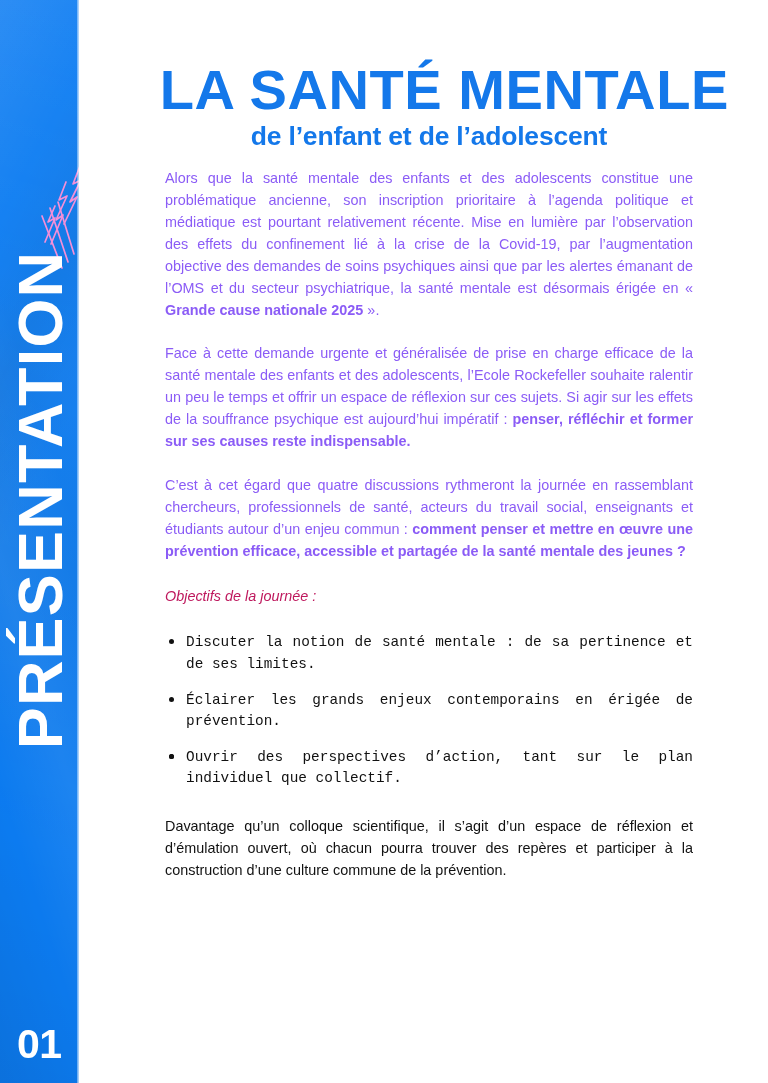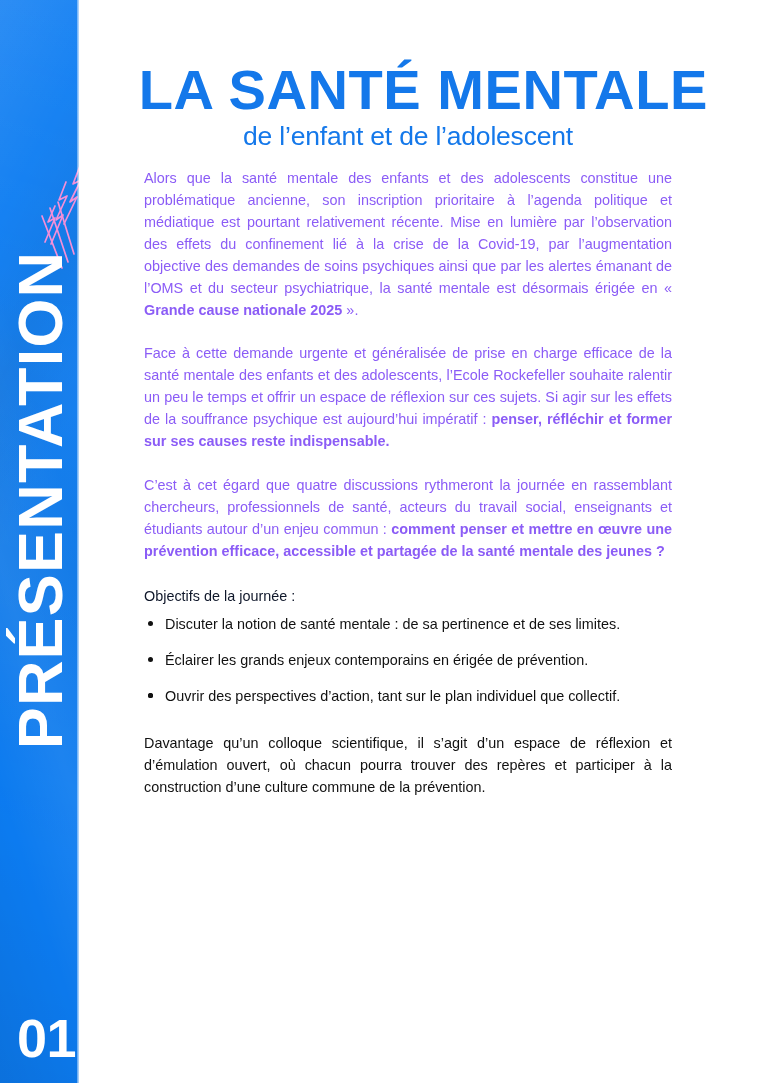--- a/index.html
+++ b/index.html
@@ -74,38 +74,38 @@
     font-stretch: condensed;
   }
 
   .page-number {
     position: absolute;
     left: 17px;
     bottom: 18px;
     color: #ffffff;
     font-family: "Liberation Sans", "DejaVu Sans", sans-serif;
     font-weight: 700;
-    font-size: 54px;
+    font-size: 41px;
     line-height: 1;
     letter-spacing: -0.5px;
   }
 
   .scribble {
     position: absolute;
     left: 28px;
     top: 162px;
     width: 64px;
     height: 130px;
     pointer-events: none;
   }
 
   
   .content {
     position: absolute;
-    left: 144px;
+    left: 165px;
     top: 0;
     width: 528px;
   }
 
   .title-block {
     padding-top: 62px;
   }
   .title-main {
     color: #1478ea;
     font-family: "Liberation Sans", "DejaVu Sans", sans-serif;
@@ -115,21 +115,21 @@
     letter-spacing: 0.5px;
     text-align: center;
     margin: 0;
     white-space: nowrap;
     transform: scaleX(1.02);
     transform-origin: center center;
   }
   .title-sub {
     color: #1478ea;
     font-family: "Liberation Sans", "DejaVu Sans", sans-serif;
-    font-weight: 400;
+    font-weight: 700;
     font-size: 26.5px;
     line-height: 1.1;
     letter-spacing: -0.2px;
     text-align: center;
     margin: 4px 0 0 0;
     white-space: nowrap;
   }
 
   .section-heading {
     margin: 58px 0 0 0;
@@ -148,30 +148,32 @@
     text-align: justify;
     margin: 15px 0 0 0;
     font-family: "Liberation Sans", "DejaVu Sans", sans-serif;
   }
   .body-text.first { margin-top: 17px; }
   .body-text.gap   { margin-top: 22px; }
 
   .body-text b { font-weight: 700; }
 
   .list-intro {
-    color: #0f172a;
+    color: #be185d;
     font-size: 14.4px;
     line-height: 1.52;
     margin: 24px 0 0 0;
+    font-style: italic;
   }
 
   .objectives {
     list-style: none;
-    margin: 6px 0 0 0;
+    margin: 24px 0 0 0;
     padding: 0;
+    font-family: Liberation Mono, monospace;
   }
   .objectives li {
     position: relative;
     padding-left: 21px;
     margin-bottom: 14px;
     color: #111111;
     font-size: 14.4px;
     line-height: 1.5;
     text-align: justify;
   }

